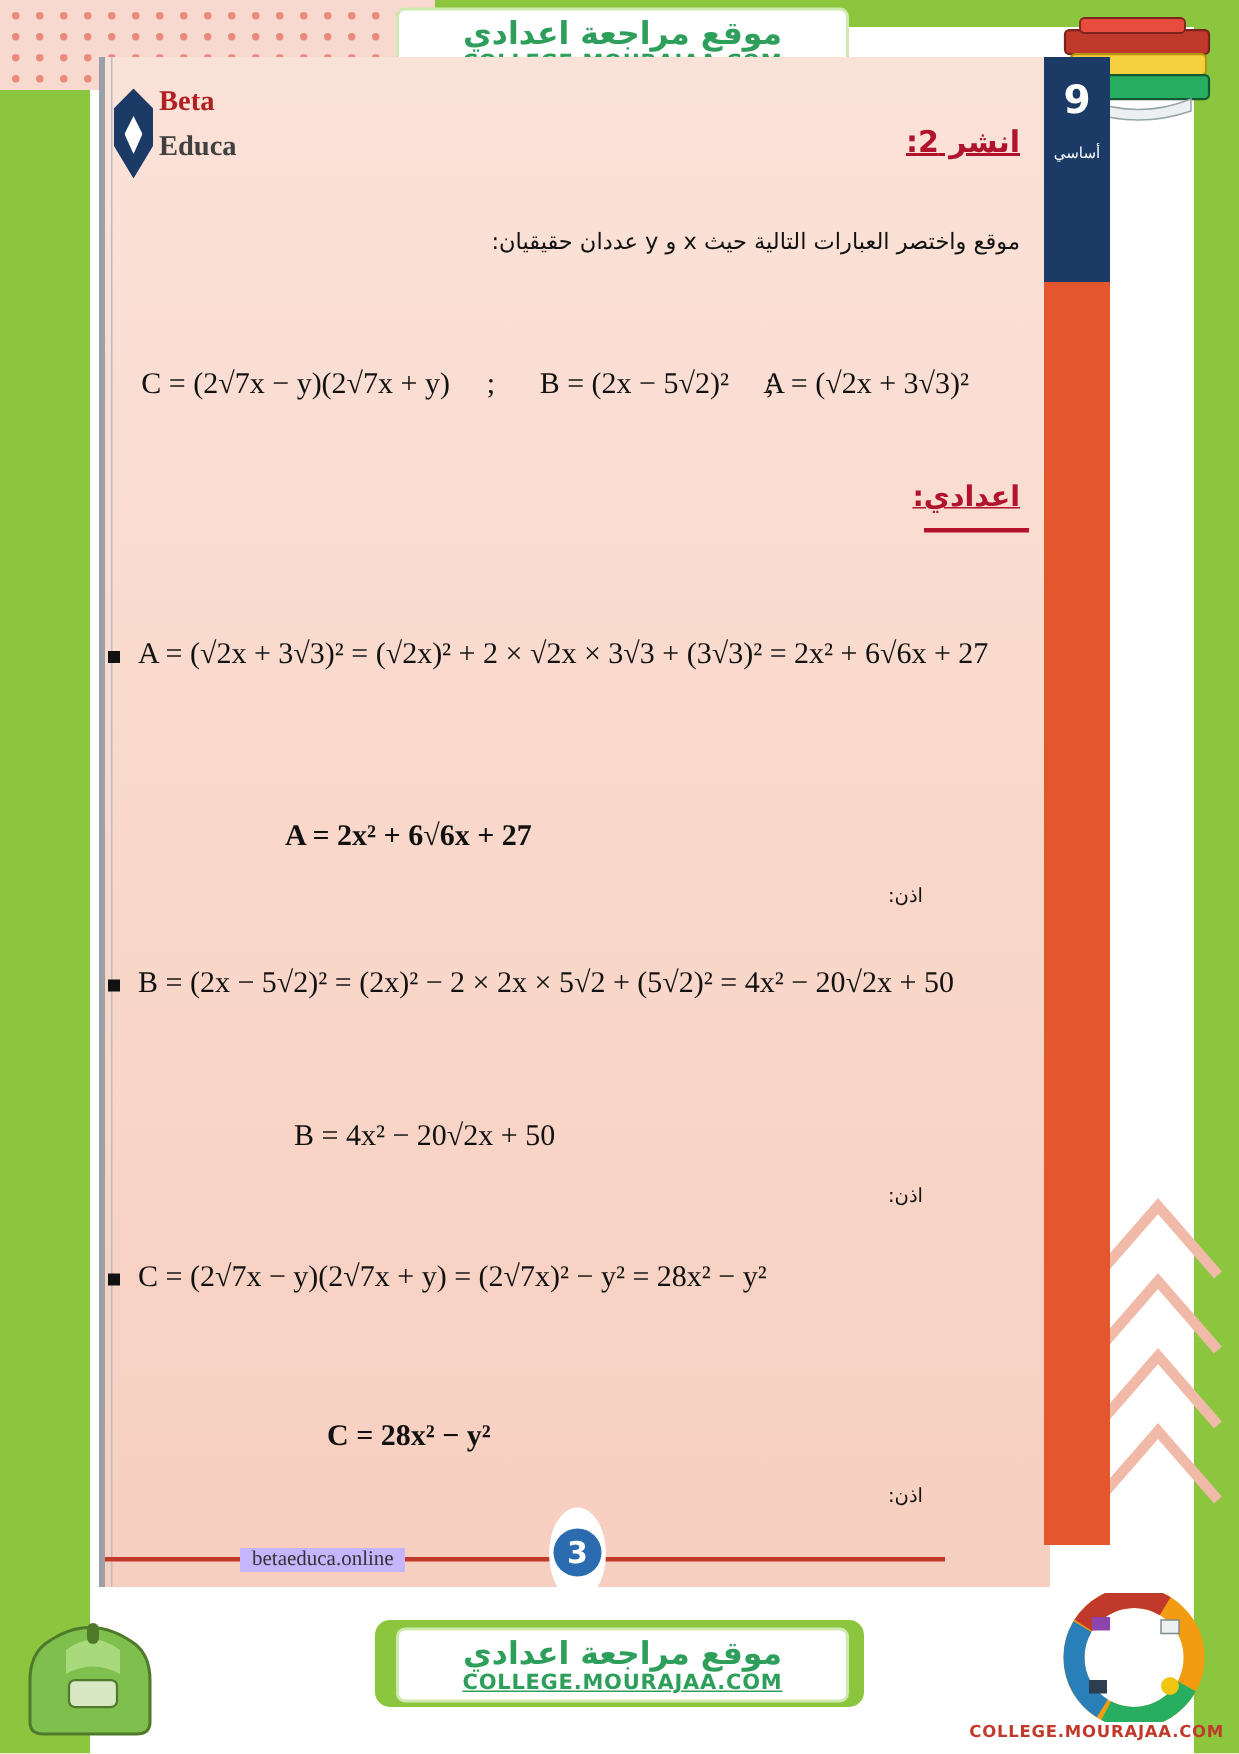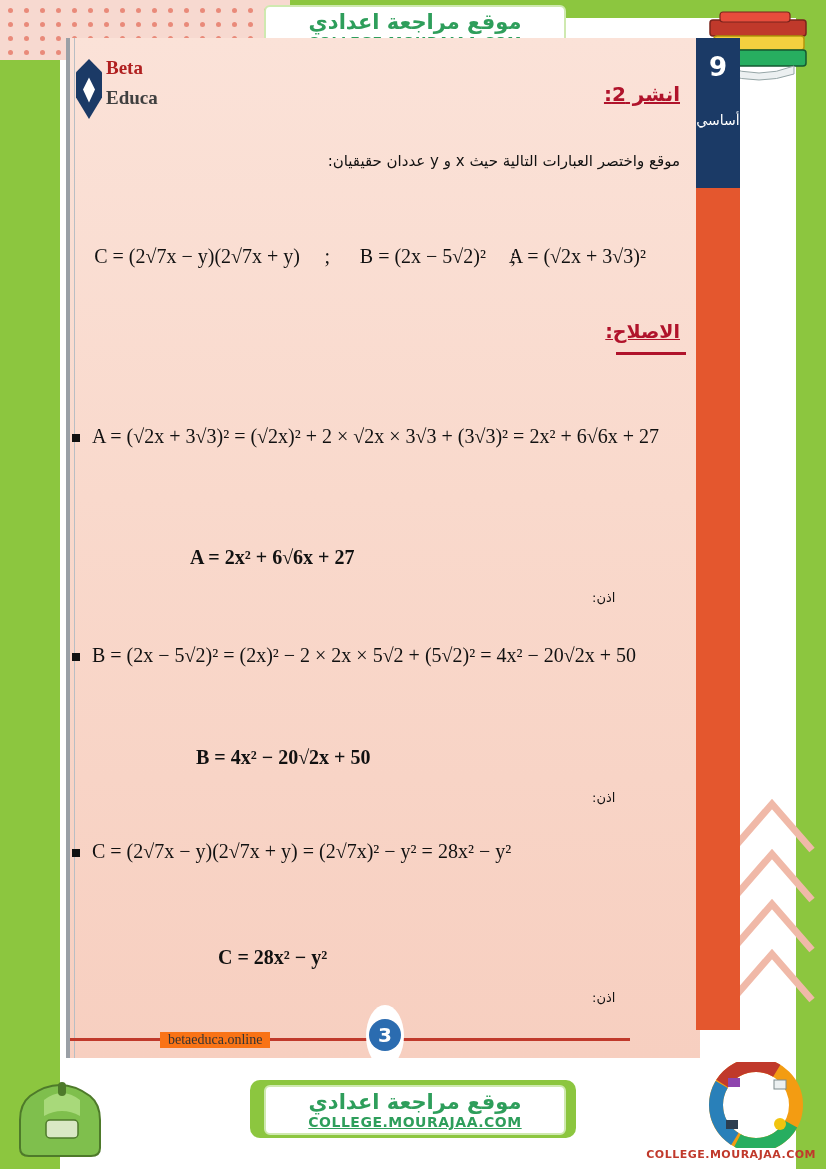--- a/index.html
+++ b/index.html
@@ -62,21 +62,21 @@
   }
   .orange-bar{
     position:absolute;left:696px;top:150px;width:44px;height:880px;background:#e4572e;
   }
   .grade-box{
     position:absolute;left:696px;top:38px;width:44px;height:150px;
     background:#1b3a66;color:#ffffff;text-align:center;
     font-family:"DejaVu Sans", sans-serif;
   }
   .grade-box .num{font-size:26px;font-weight:bold;margin-top:14px;}
-  .grade-box .lbl{font-size:14px;margin-top:30px;direction:rtl;}
+  .grade-box .lbl{font-size:10px;margin-top:15px;direction:rtl;}
   
   .logo{position:absolute;left:74px;top:55px;width:100px;height:72px;}
   .logo .beta{color:#b02020;font-weight:bold;font-size:19px;font-family:"Liberation Serif",serif;position:absolute;left:32px;top:2px;}
   .logo .educa{color:#404040;font-weight:bold;font-size:19px;font-family:"Liberation Serif",serif;position:absolute;left:32px;top:32px;}
   .logo .mark{position:absolute;left:2px;top:4px;width:26px;height:60px;background:#1b3a66;
     clip-path:polygon(50% 0%,100% 22%,100% 64%,50% 100%,0% 64%,0% 22%);}
   .logo .mark:after{content:"";position:absolute;left:7px;top:16px;width:12px;height:30px;background:#ffffff;
     clip-path:polygon(50% 8%,100% 48%,50% 92%,0% 48%);}
   
   .h-title{
@@ -105,21 +105,21 @@
   .donc{
     position:absolute;color:#111;font-size:13px;direction:rtl;
     font-family:"DejaVu Sans", sans-serif;
     margin-top:38px;
   }
   
   .foot-rule{
     position:absolute;left:70px;top:1038px;width:560px;height:3px;background:#c0392b;
   }
   .foot-site{
-    position:absolute;left:160px;top:1032px;background:#f97316;padding:0 8px;
+    position:absolute;left:160px;top:1032px;background:#c4b5fd;padding:0 8px;
     color:#333;font-size:14px;font-family:"Liberation Serif",serif;
   }
   .page-badge{
     position:absolute;left:366px;top:1005px;width:38px;height:62px;background:#ffffff;border-radius:50%;
   }
   .page-badge .circle{
     position:absolute;left:3px;top:14px;width:32px;height:32px;border-radius:50%;
     background:#2b6cb0;color:#fff;font-size:20px;font-weight:bold;text-align:center;line-height:32px;
     font-family:"DejaVu Sans", sans-serif;
   }
@@ -289,32 +289,32 @@
 
 <div class="h-title">انشر 2:</div>
 <div class="h-sub">موقع واختصر العبارات التالية حيث x و y عددان حقيقيان:</div>
 
 <div class="mathline sq" style="left:646px;top:245px;transform:translateX(-100%);">A = (√2x + 3√3)²</div>
 <div class="mathline sq" style="left:516px;top:245px;transform:translateX(-100%);">;</div>
 <div class="mathline sq" style="left:486px;top:245px;transform:translateX(-100%);">B = (2x − 5√2)²</div>
 <div class="mathline sq" style="left:330px;top:245px;transform:translateX(-100%);">;</div>
 <div class="mathline sq" style="left:300px;top:245px;transform:translateX(-100%);">C = (2√7x − y)(2√7x + y)</div>
 
-<div class="h-correction">الاصلاح:</div>
+<div class="h-correction">اعدادي:</div>
 <div class="rule-red"></div>
 
 <div class="bullet" style="left:72px;top:434px;"></div>
 <div class="mathline sq" style="left:92px;top:425px;">A = (√2x + 3√3)² = (√2x)² + 2 × √2x × 3√3 + (3√3)² = 2x² + 6√6x + 27</div>
 <div class="donc" style="left:592px;top:552px;">اذن:</div>
 <div class="mathline sq" style="left:190px;top:546px;font-weight:bold;">A = 2x² + 6√6x + 27</div>
 
 <div class="bullet" style="left:72px;top:653px;"></div>
 <div class="mathline sq" style="left:92px;top:644px;font-family:Liberation Serif, serif;">B = (2x − 5√2)² = (2x)² − 2 × 2x × 5√2 + (5√2)² = 4x² − 20√2x + 50</div>
 <div class="donc" style="left:592px;top:752px;">اذن:</div>
-<div class="mathline sq" style="left:196px;top:746px;font-weight:bold;">B = 4x² − 20√2x + 50</div>
+<div class="mathline sq" style="left:196px;top:746px;font-weight:normal;">B = 4x² − 20√2x + 50</div>
 
 <div class="bullet" style="left:72px;top:849px;"></div>
 <div class="mathline sq" style="left:92px;top:840px;">C = (2√7x − y)(2√7x + y) = (2√7x)² − y² = 28x² − y²</div>
 <div class="donc" style="left:592px;top:952px;">اذن:</div>
 <div class="mathline sq" style="left:218px;top:946px;font-weight:bold;">C = 28x² − y²</div>
 
 <div class="foot-rule"></div>
 <div class="foot-site">betaeduca.online</div>
 <div class="page-badge">
   <div class="circle">3</div>

